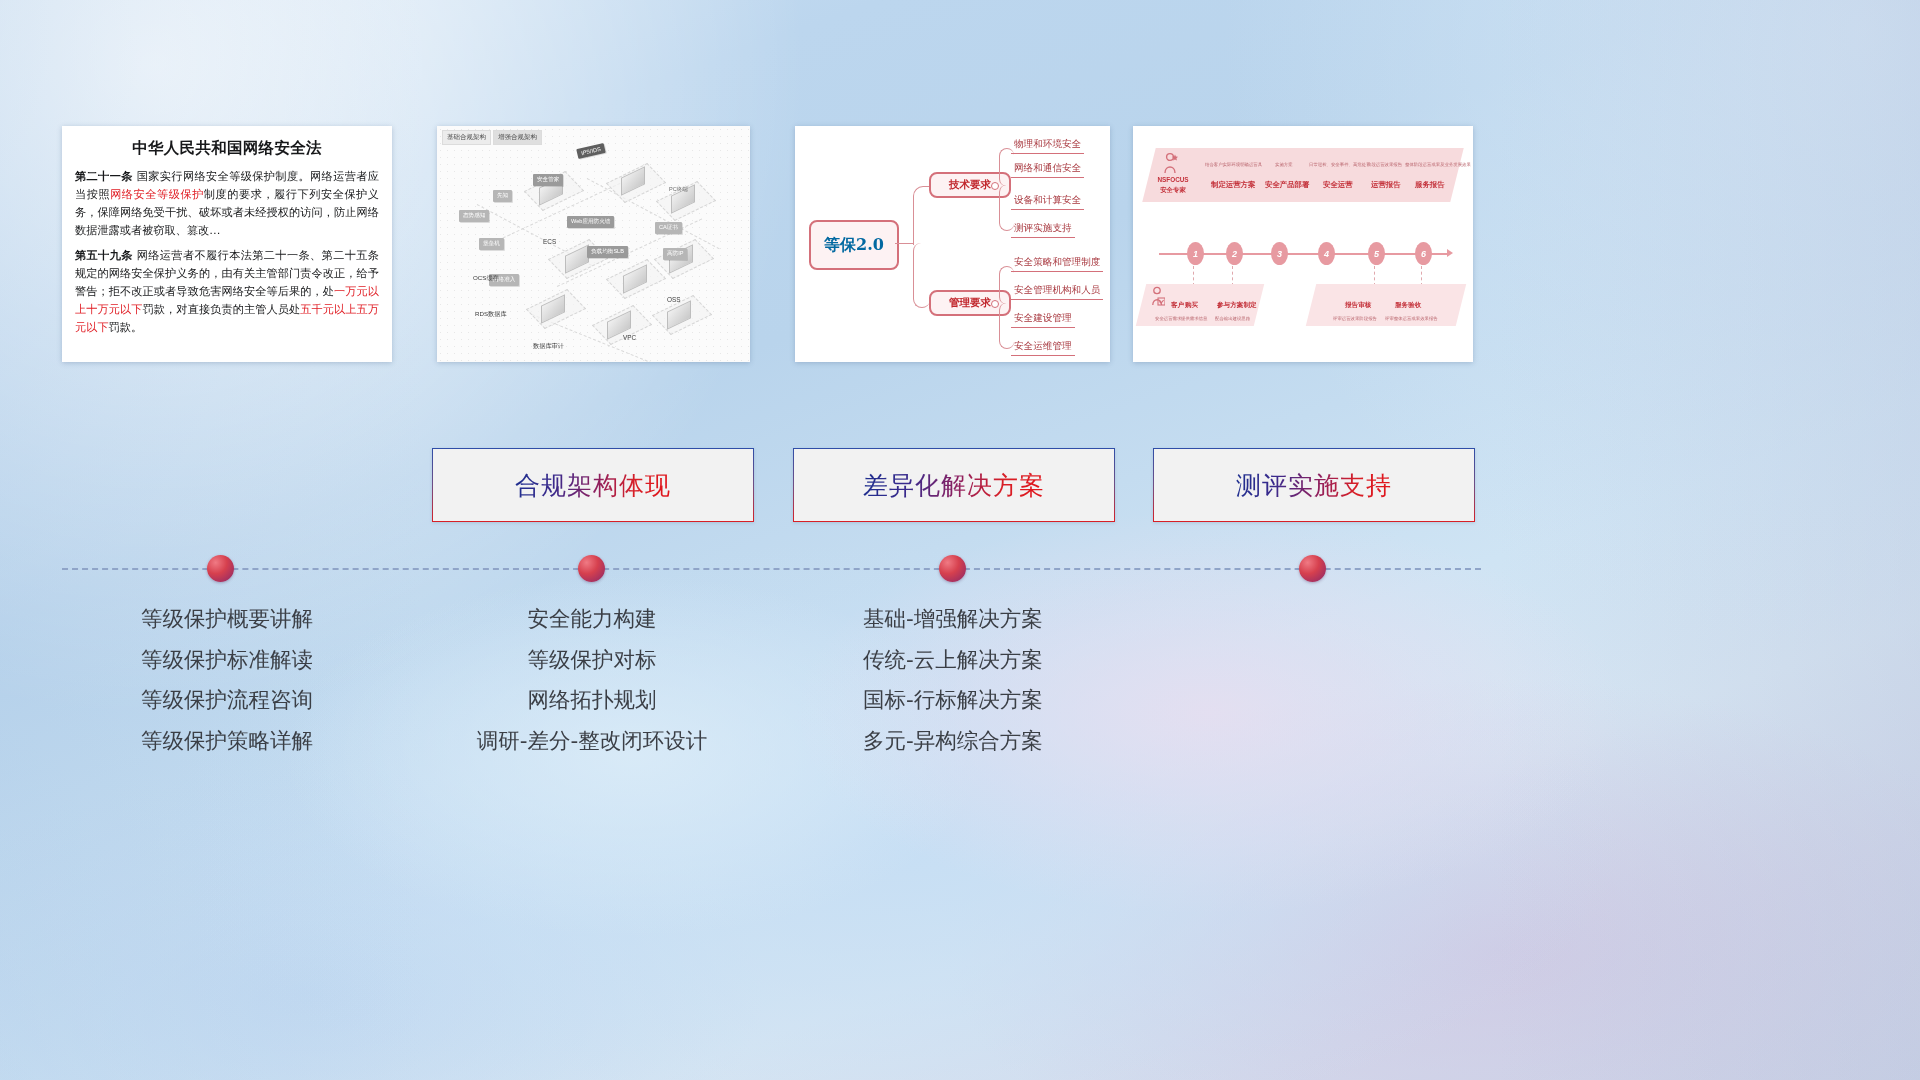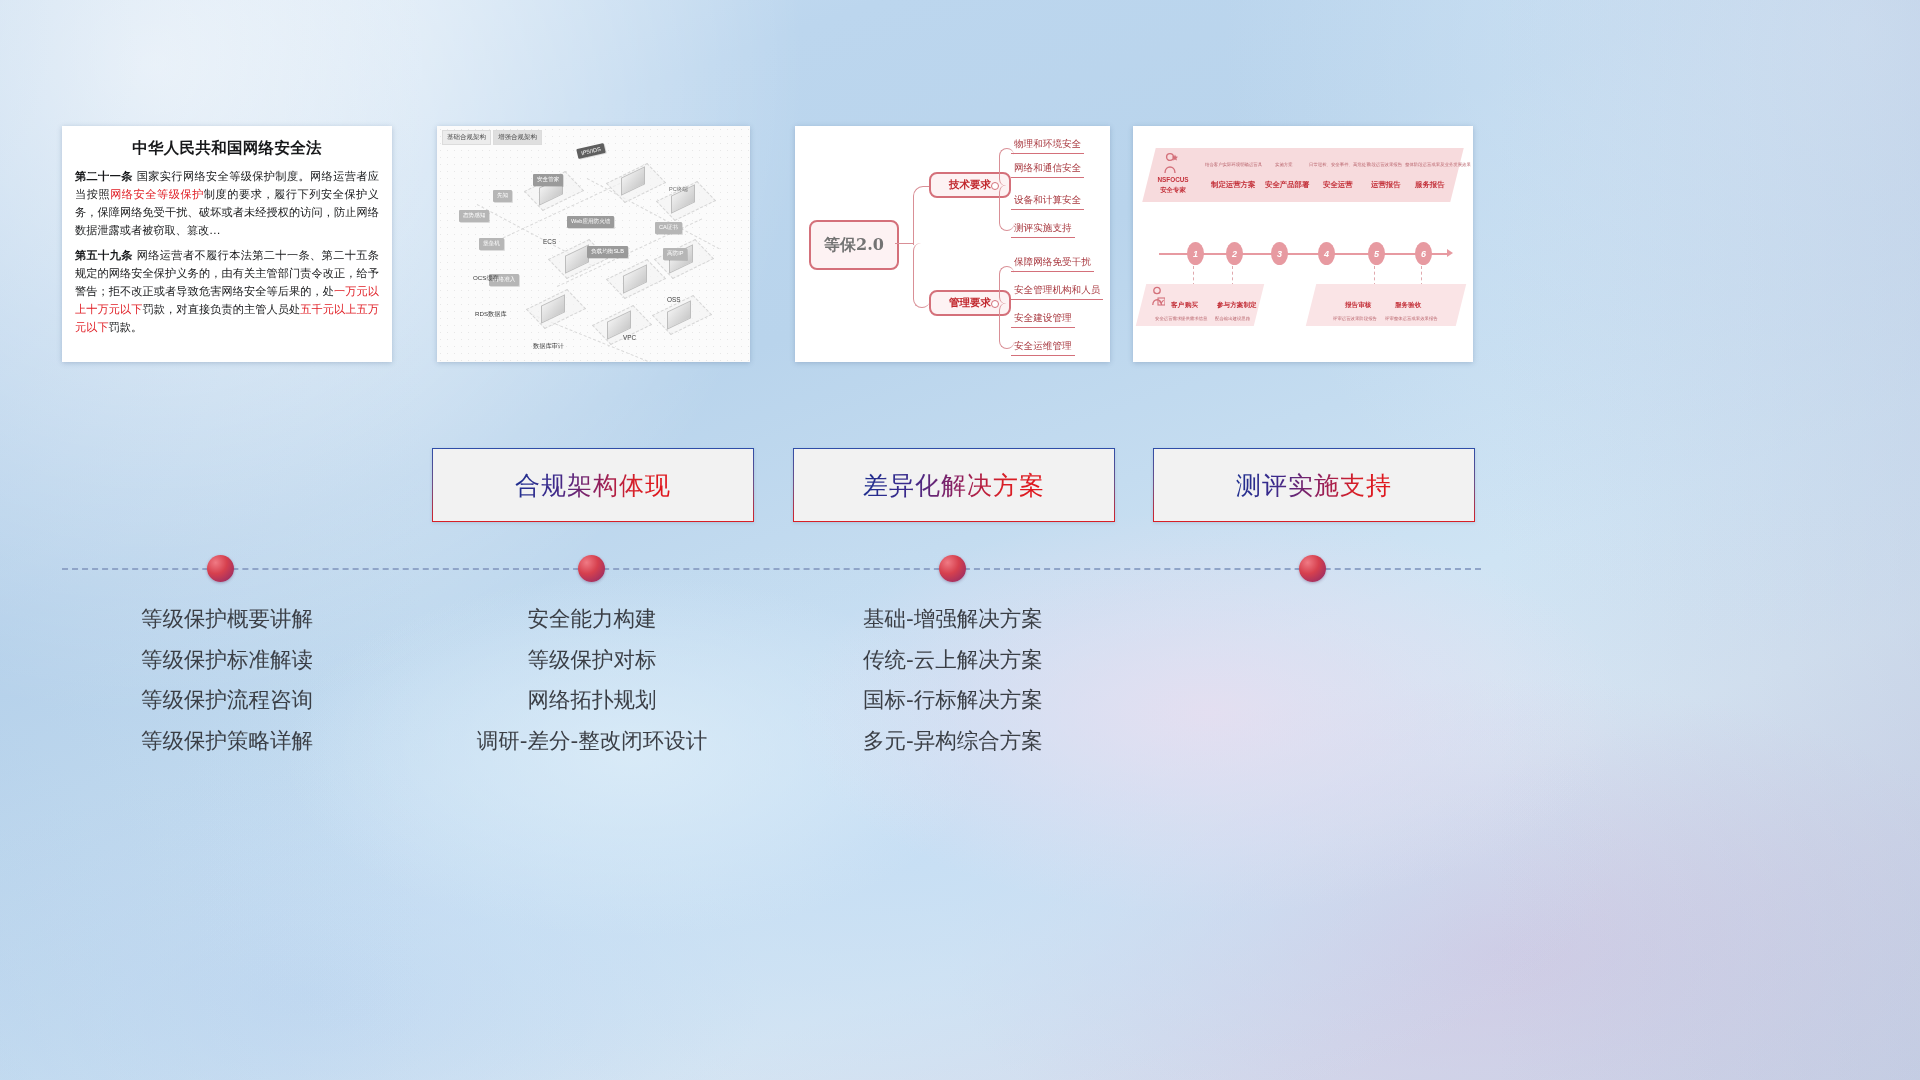--- a/index.html
+++ b/index.html
@@ -65,21 +65,21 @@
         border:1px solid #bdbdbd;transform:skewY(-26deg);}
   .plate{position:absolute;width:44px;height:24px;z-index:1;border:1px dashed #d6d6d6;
          background:rgba(244,244,244,.7);transform:rotate(-26deg) skewX(18deg);}
   .dline{position:absolute;border-top:1px dashed #d9d9d9;z-index:1;transform-origin:left center;}
 
   
   .mm{position:relative;width:100%;height:100%;background:#fff;}
   .mm-root{position:absolute;left:14px;top:94px;width:86px;height:46px;
            border:2px solid #d4707a;border-radius:8px;background:#fdf2f3;
            display:flex;align-items:center;justify-content:center;
-           color:#737373;font-size:16px;font-weight:bold;
+           color:#0369a1;font-size:16px;font-weight:bold;
            font-family:"DejaVu Serif","Liberation Serif",serif;}
   .mm-branch{position:absolute;border:2px solid #d4707a;border-radius:8px;background:#fdf2f3;
              color:#c1272d;font-size:10.5px;padding:4px 18px;font-weight:bold;
              font-family:"DejaVu Serif","Liberation Serif",serif;}
   .mm-leaf{position:absolute;color:#a8383f;font-size:9.6px;white-space:nowrap;
            border-bottom:1.6px solid #d4707a;padding:0 3px 2px 3px;
            font-family:"DejaVu Serif","Liberation Serif",serif;}
   .mm-curve{position:absolute;border-left:1.5px solid #d98f96;border-radius:9px;}
   .mm-line{position:absolute;border-top:1.5px solid #d98f96;}
   .mm-dot{position:absolute;width:6px;height:6px;border:1.2px solid #d4707a;border-radius:50%;
@@ -230,21 +230,21 @@
         <div class="mm-leaf" style="left:216px;top:12px;">物理和环境安全</div>
         <div class="mm-leaf" style="left:216px;top:36px;">网络和通信安全</div>
         <div class="mm-leaf" style="left:216px;top:68px;">设备和计算安全</div>
         <div class="mm-leaf" style="left:216px;top:96px;">测评实施支持</div>
 
         <div class="mm-branch" style="left:134px;top:164px;">管理要求</div>
         <div class="mm-dot" style="left:196px;top:174px;"></div>
         <div class="mm-curve" style="left:204px;top:140px;width:14px;height:37px;border-top:1.5px solid #d98f96;border-top-left-radius:10px;"></div>
         <div class="mm-curve" style="left:204px;top:177px;width:14px;height:45px;border-bottom:1.5px solid #d98f96;border-bottom-left-radius:10px;"></div>
 
-        <div class="mm-leaf" style="left:216px;top:130px;">保障网络免受干扰</div>
+        <div class="mm-leaf" style="left:216px;top:130px;">安全策略和管理制度</div>
         <div class="mm-leaf" style="left:216px;top:158px;">安全管理机构和人员</div>
         <div class="mm-leaf" style="left:216px;top:186px;">安全建设管理</div>
         <div class="mm-leaf" style="left:216px;top:214px;">安全运维管理</div>
       </div>
     </div>
 
     <div class="card c4">
       <div class="rm">
         <div class="rm-band"></div>
 

